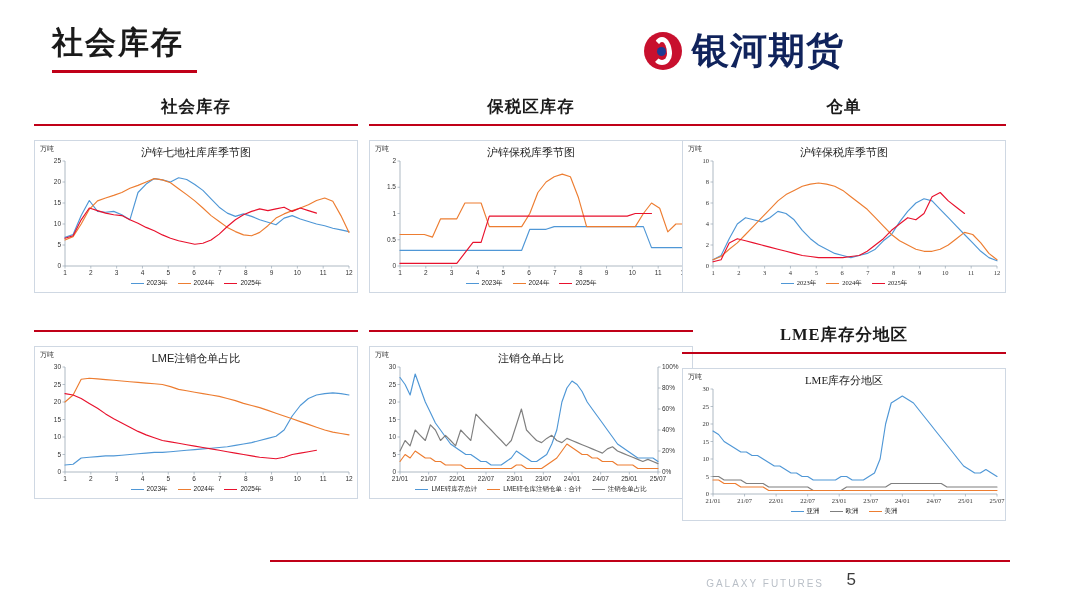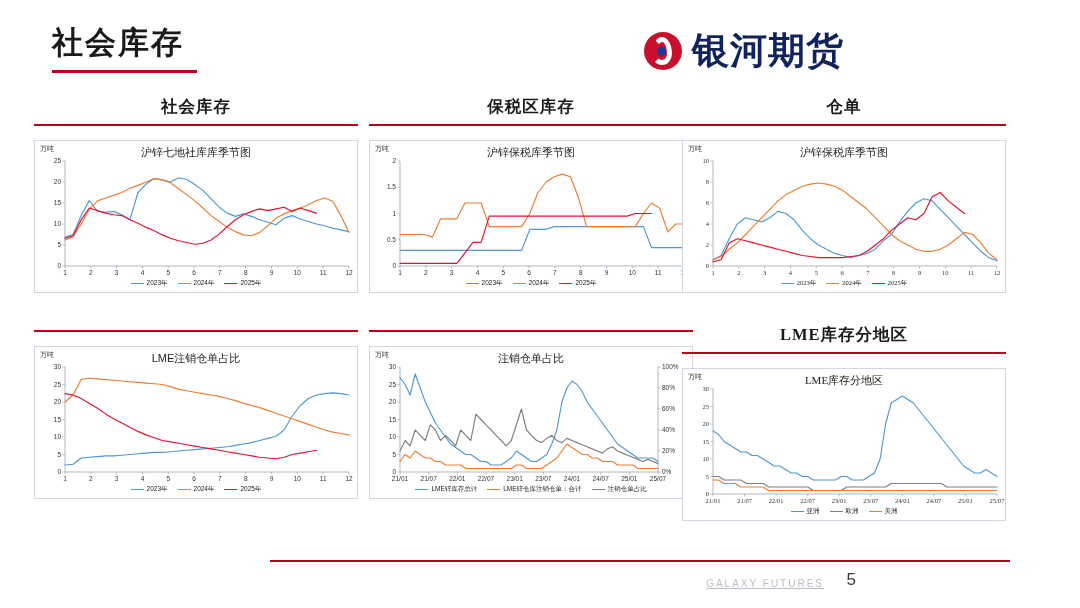--- a/index.html
+++ b/index.html
@@ -39,21 +39,21 @@
   .ylab{font-size:6.5px;fill:#333;text-anchor:end;}
   .ylab-r{font-size:6.5px;fill:#333;text-anchor:start;}
   .xlab{font-size:6.5px;fill:#333;text-anchor:middle;}
   .ser{fill:none;stroke-width:1.15;stroke-linejoin:round;stroke-linecap:round;}
 
   .legend{position:absolute;left:0;right:0;bottom:4px;display:flex;justify-content:center;gap:10px;}
   .lg{display:flex;align-items:center;gap:3px;font-size:6.5px;color:#222;}
   .lg i{display:block;width:13px;height:0;border-top:1.4px solid #000;}
 
   .footer-rule{position:absolute;left:270px;top:560px;width:740px;height:2px;background:#c00018;}
-  .footer-brand{position:absolute;right:72px;top:578px;font-size:10px;color:#b9bfc7;letter-spacing:2px;text-decoration:underline;}
+  .footer-brand{position:absolute;right:72px;top:578px;font-size:10px;color:#b9bfc7;letter-spacing:2px;}
   .page-no{position:absolute;right:40px;top:570px;font-size:17px;color:#3c3c3c;}
 </style>
 </head>
 <body>
 
 <div class="slide">
 
   <div class="page-title">社会库存</div>
   <div class="title-rule"></div>
 

